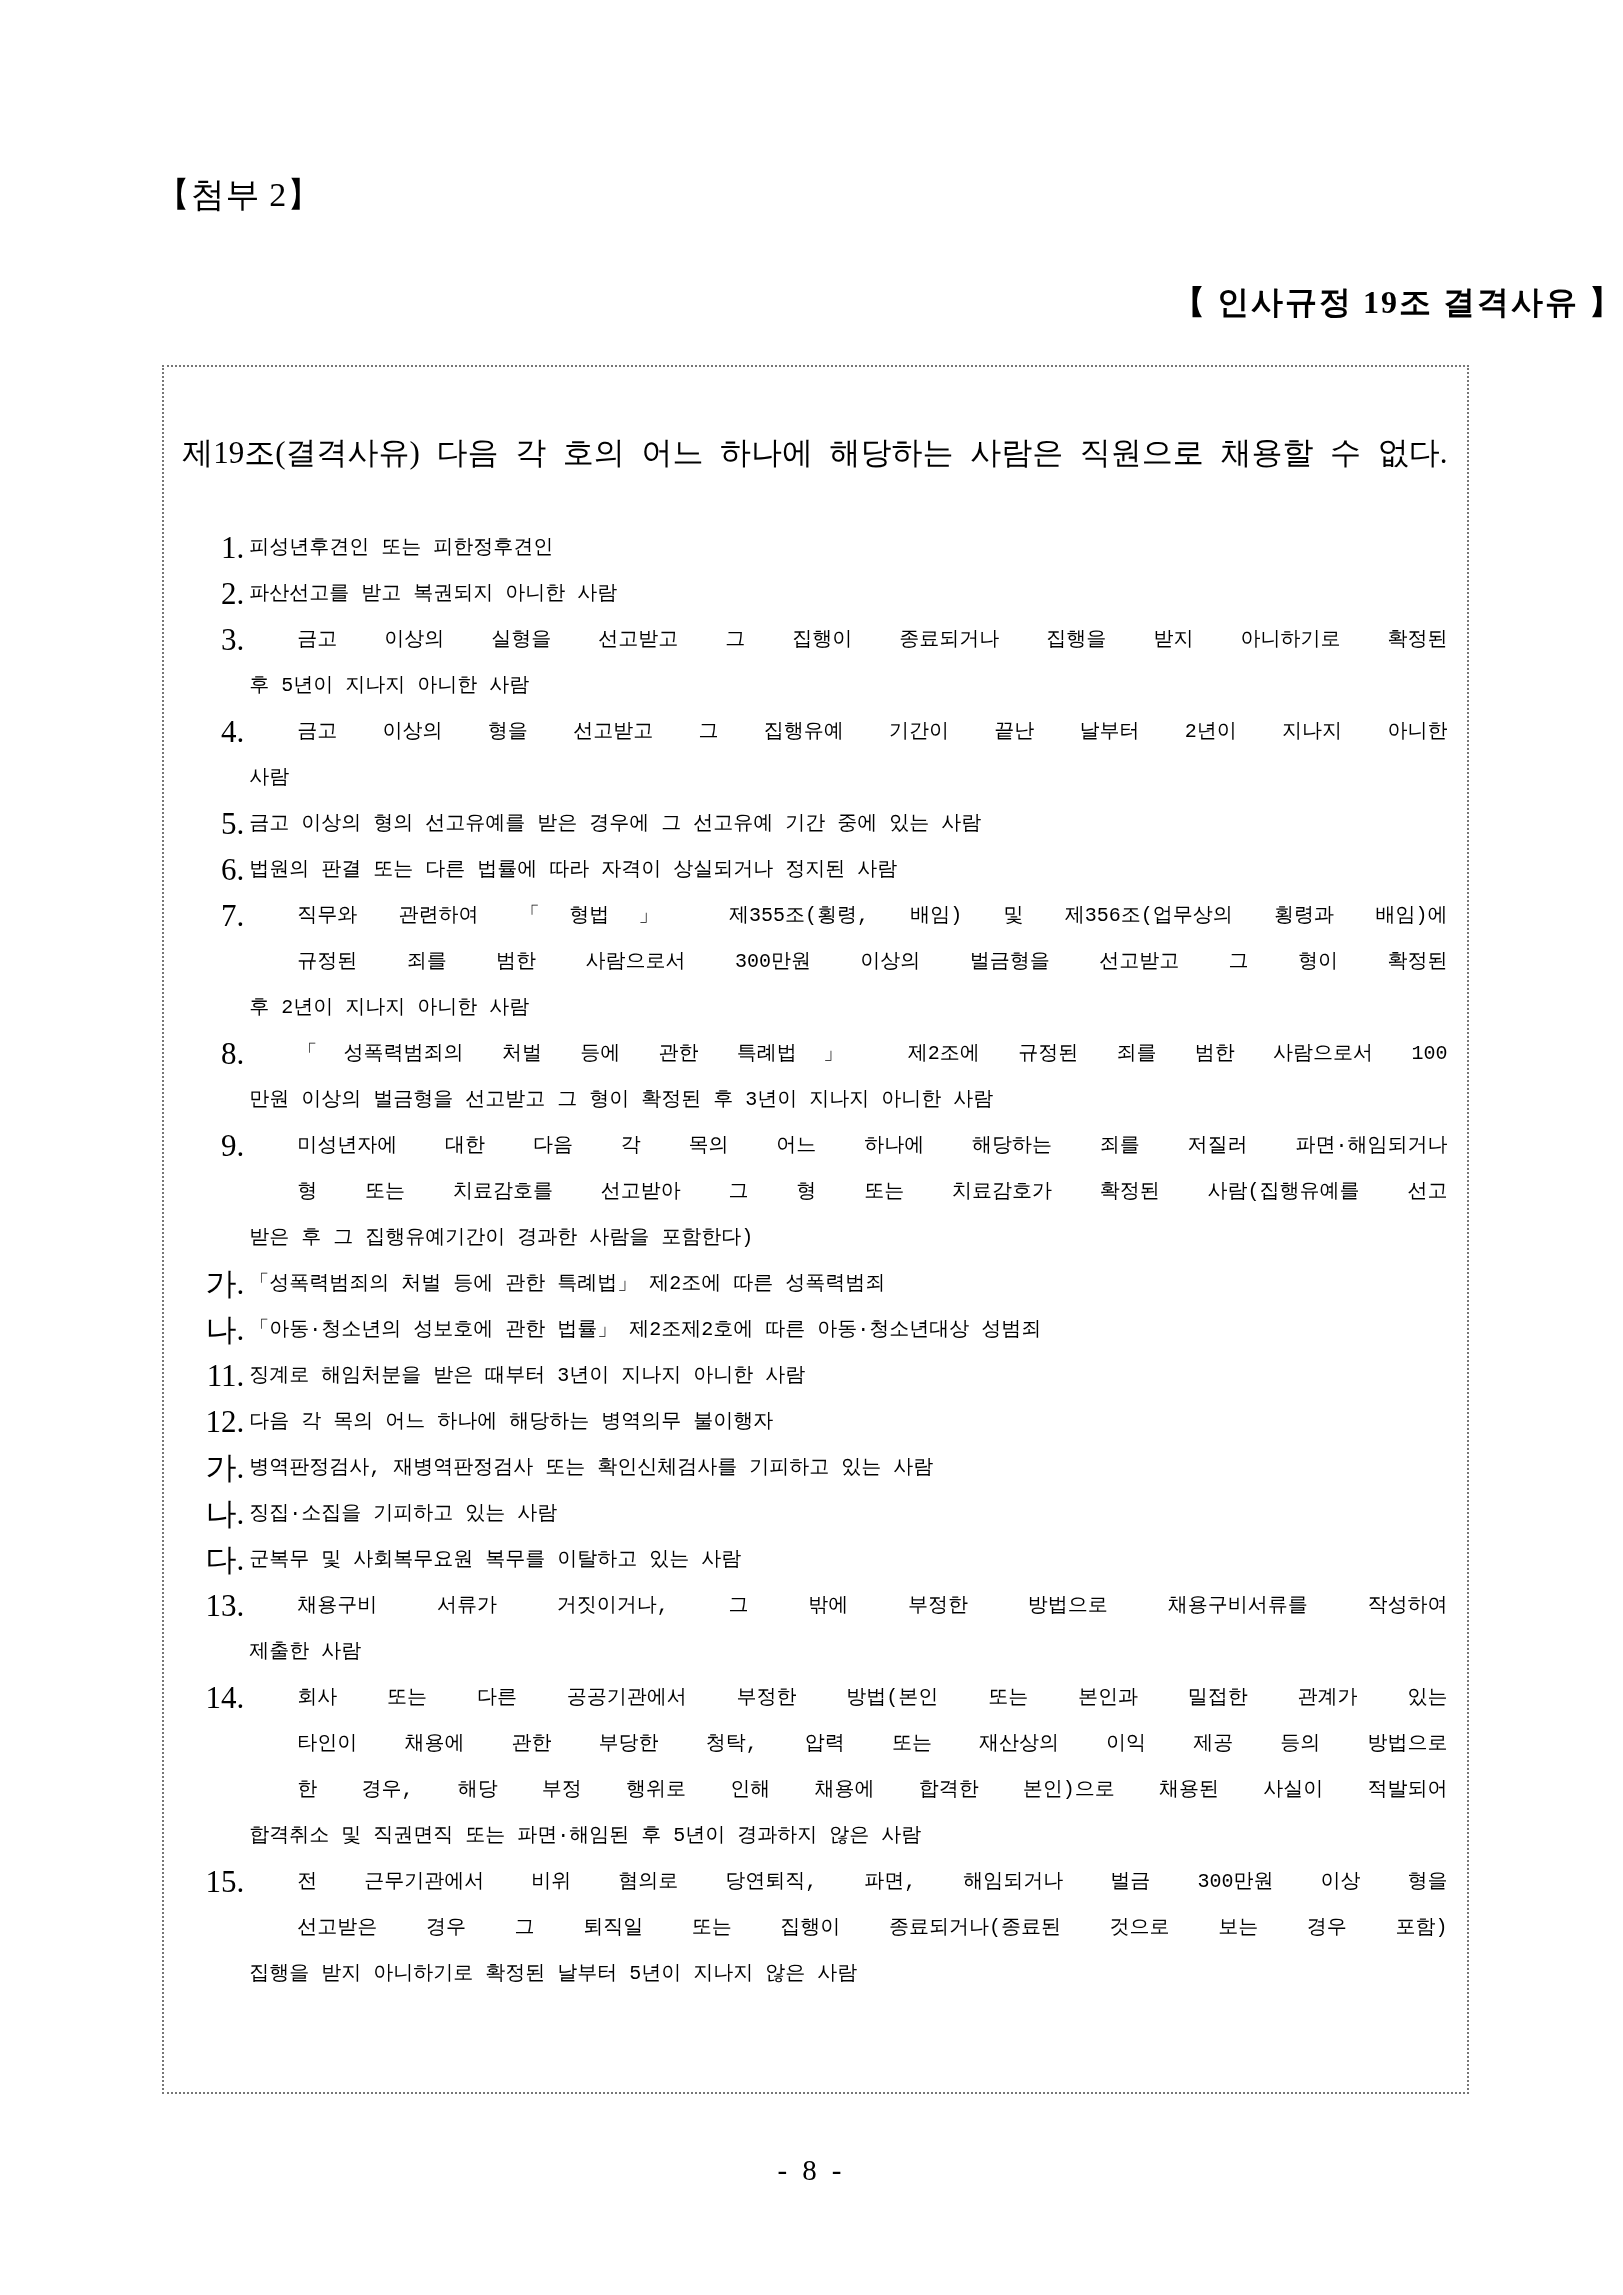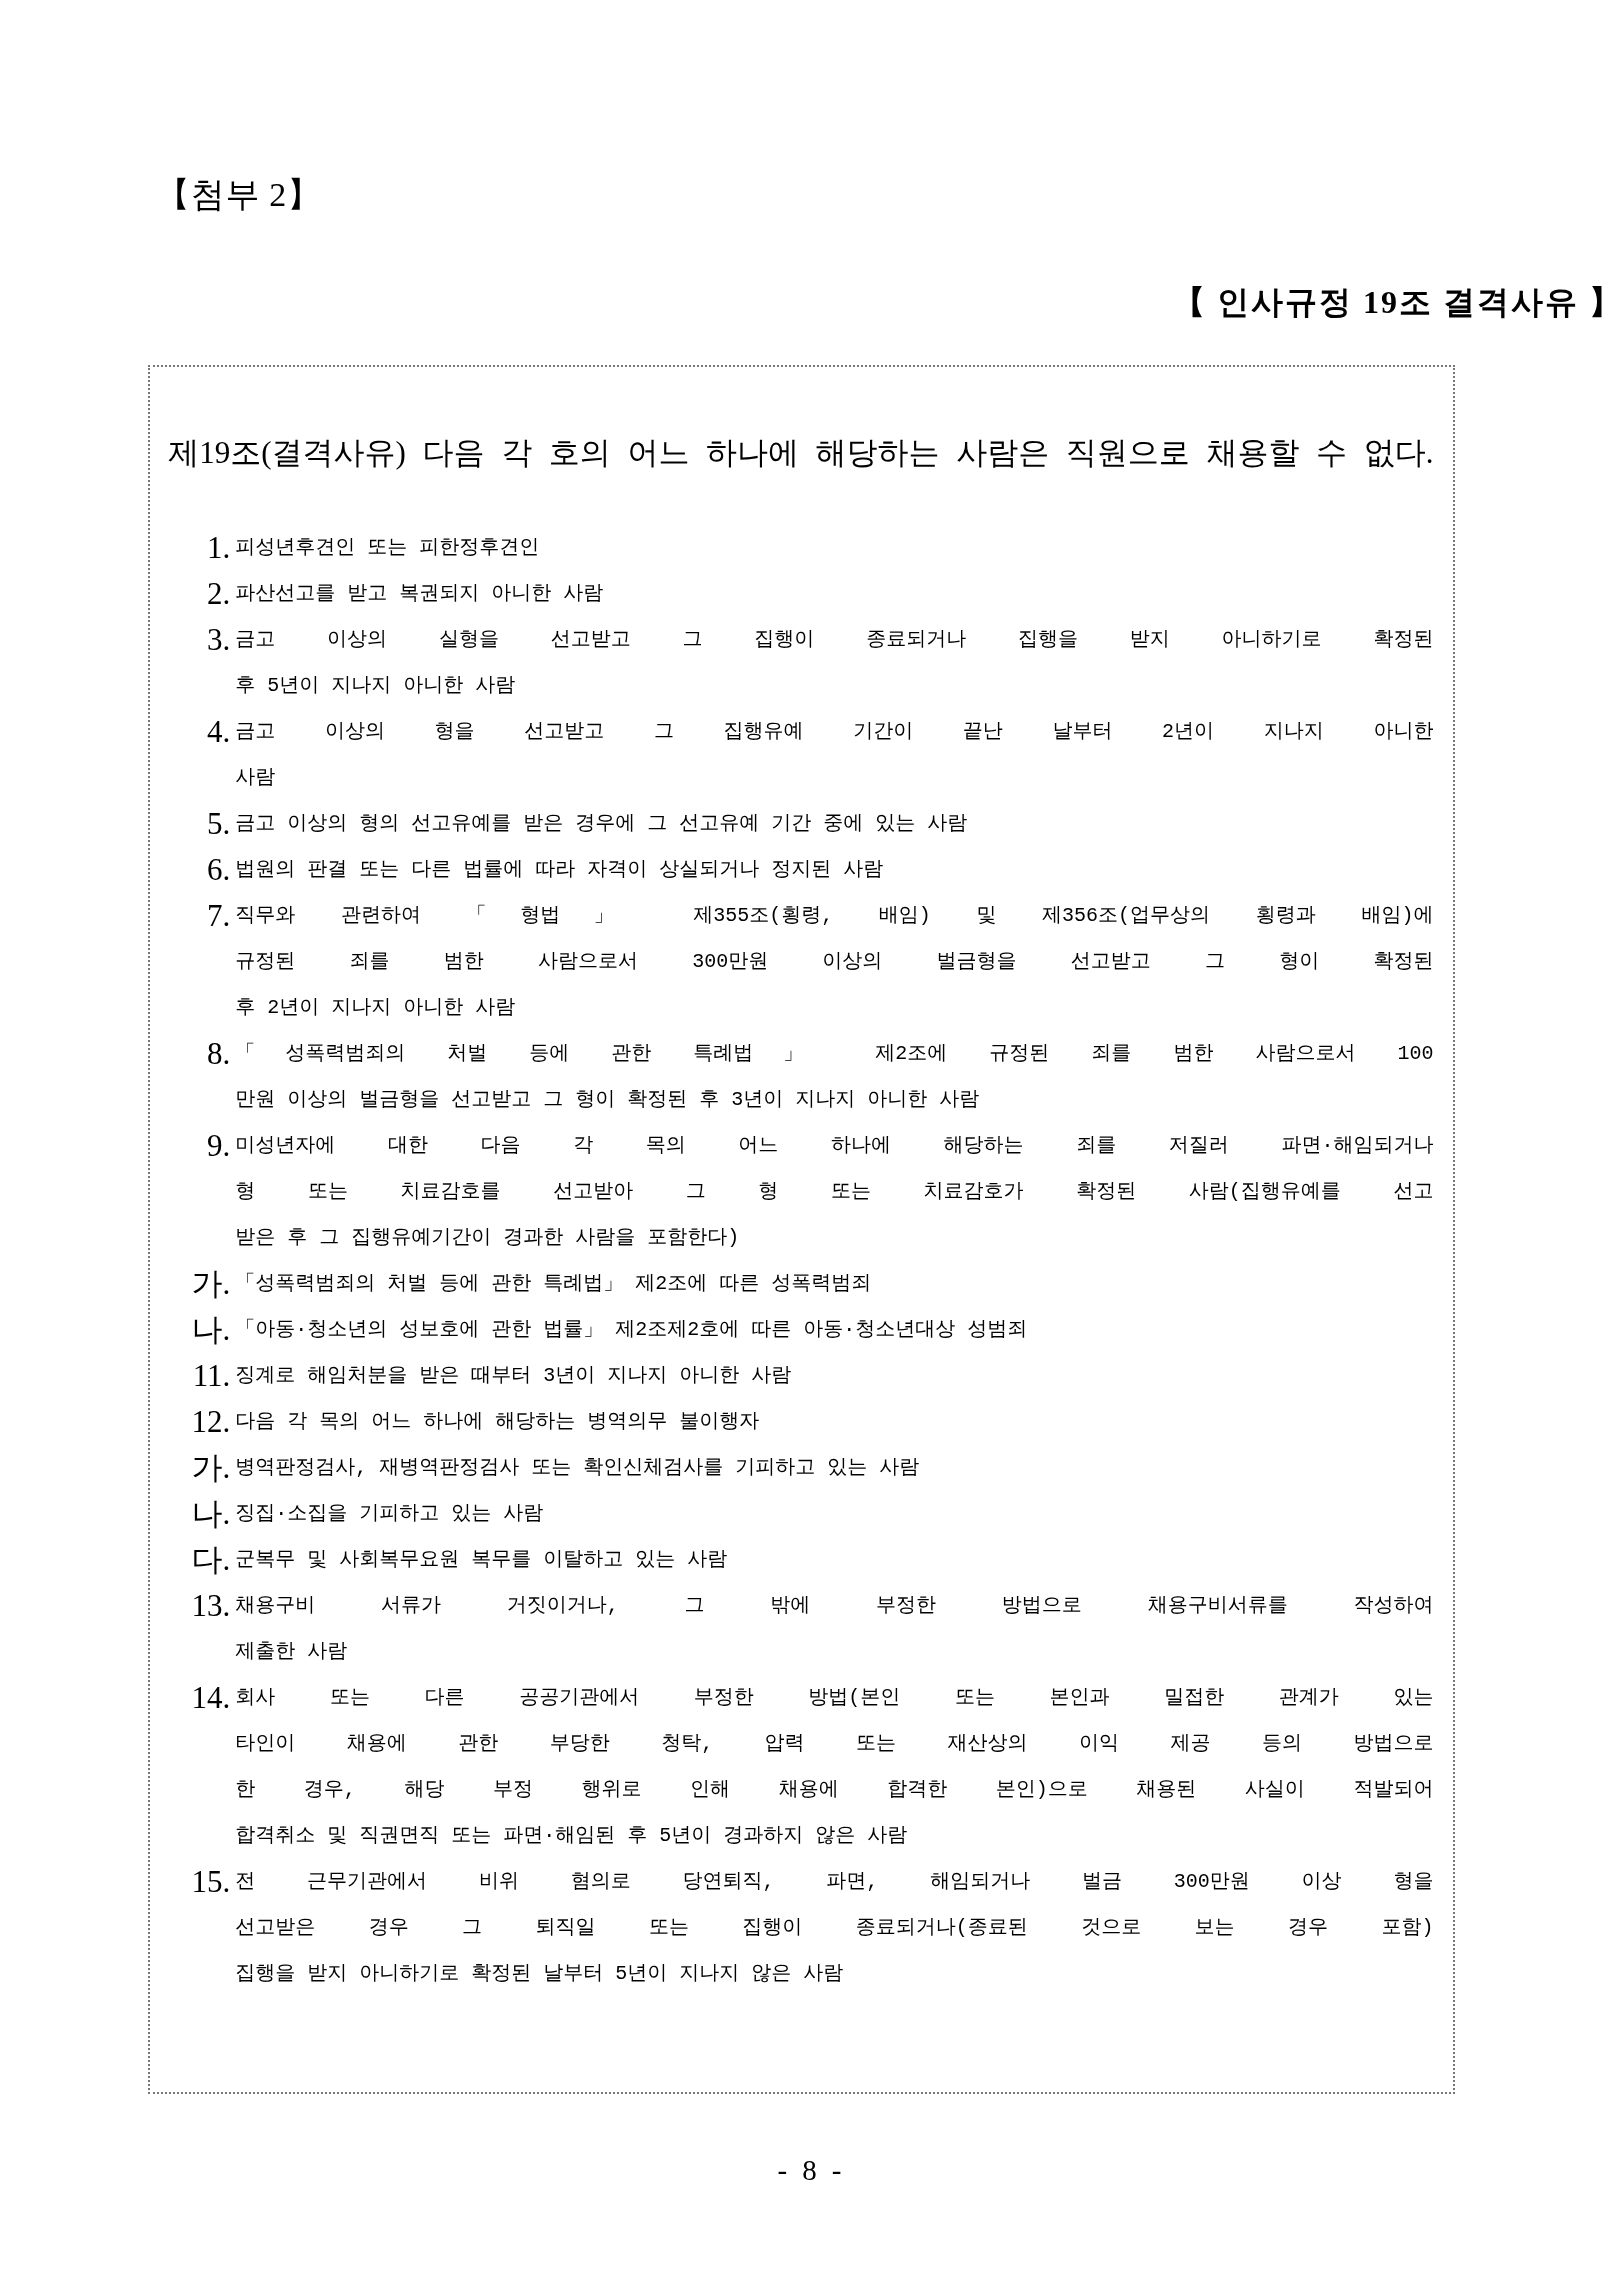--- a/index.html
+++ b/index.html
@@ -26,21 +26,21 @@
     top: 274px;
     width: 100%;
     text-align: right;
     font-size: 32px;
     line-height: 56px;
     font-weight: bold;
     letter-spacing: 2px;
   }
   .doc-box {
     position: absolute;
-    left: 148px;
+    left: 162px;
     top: 365px;
     width: 1307px;
     height: 1729px;
     box-sizing: border-box;
     border: 2px dotted #767676;
     padding: 63px 19.6px 0 18.3px;
     background: #ffffff;
   }
   .intro {
     font-size: 31px;
@@ -73,20 +73,21 @@
     height: 46px;
     line-height: 46px;
     font-size: 20px;
     overflow: hidden;
     text-align: left;
     font-family: Liberation Mono, monospace;
   }
   .ltext.full {
     text-align: justify;
     text-align-last: justify;
+    margin-left: 48px;
   }
   .footer {
     position: absolute;
     left: 0;
     top: 2154px;
     width: 100%;
     text-align: center;
     font-size: 29px;
     letter-spacing: 3.9px;
   }

